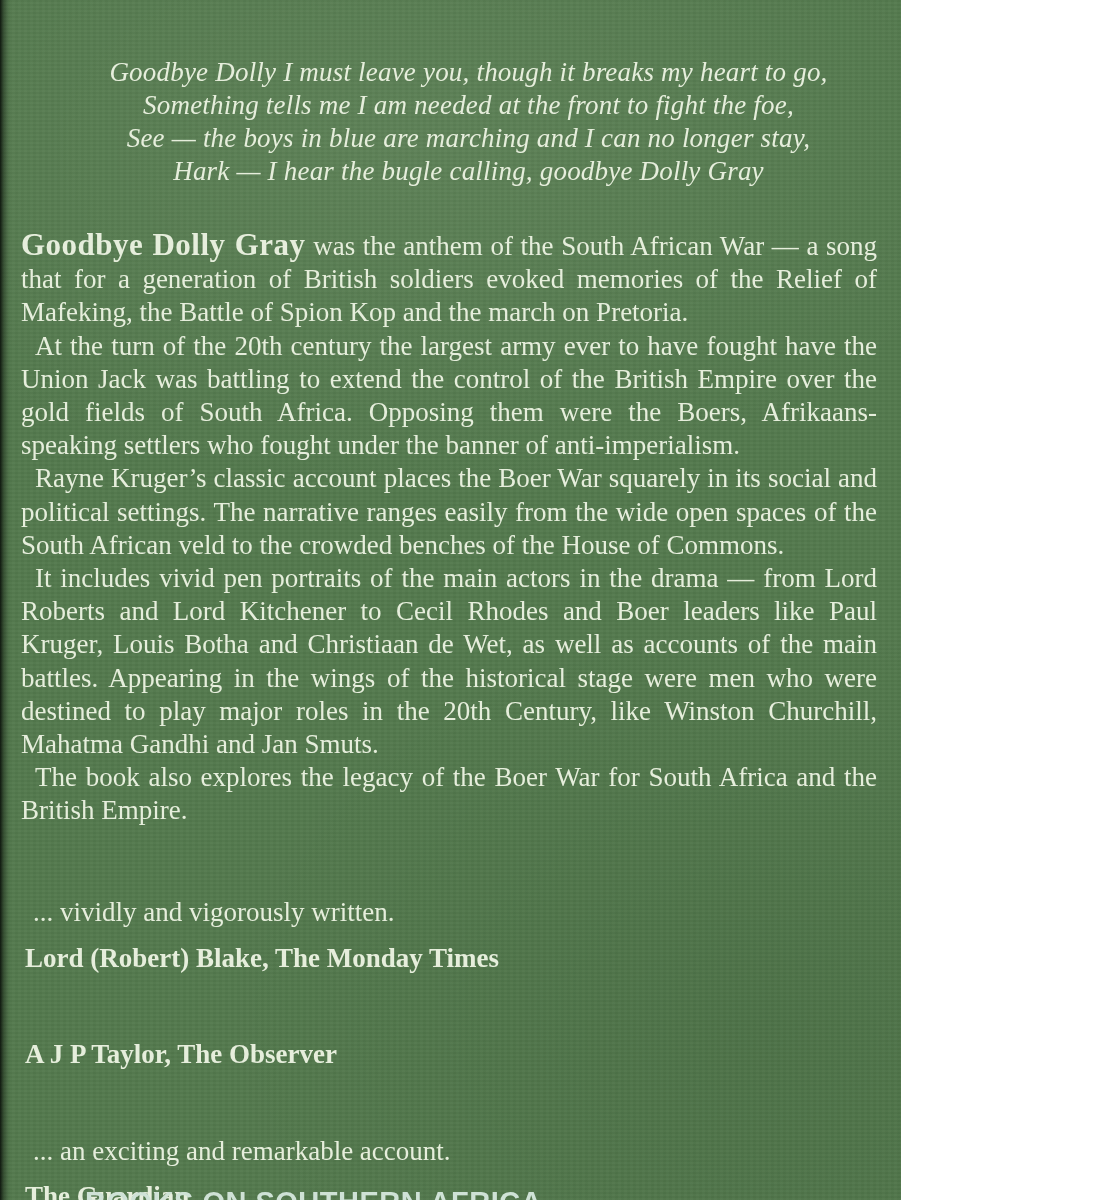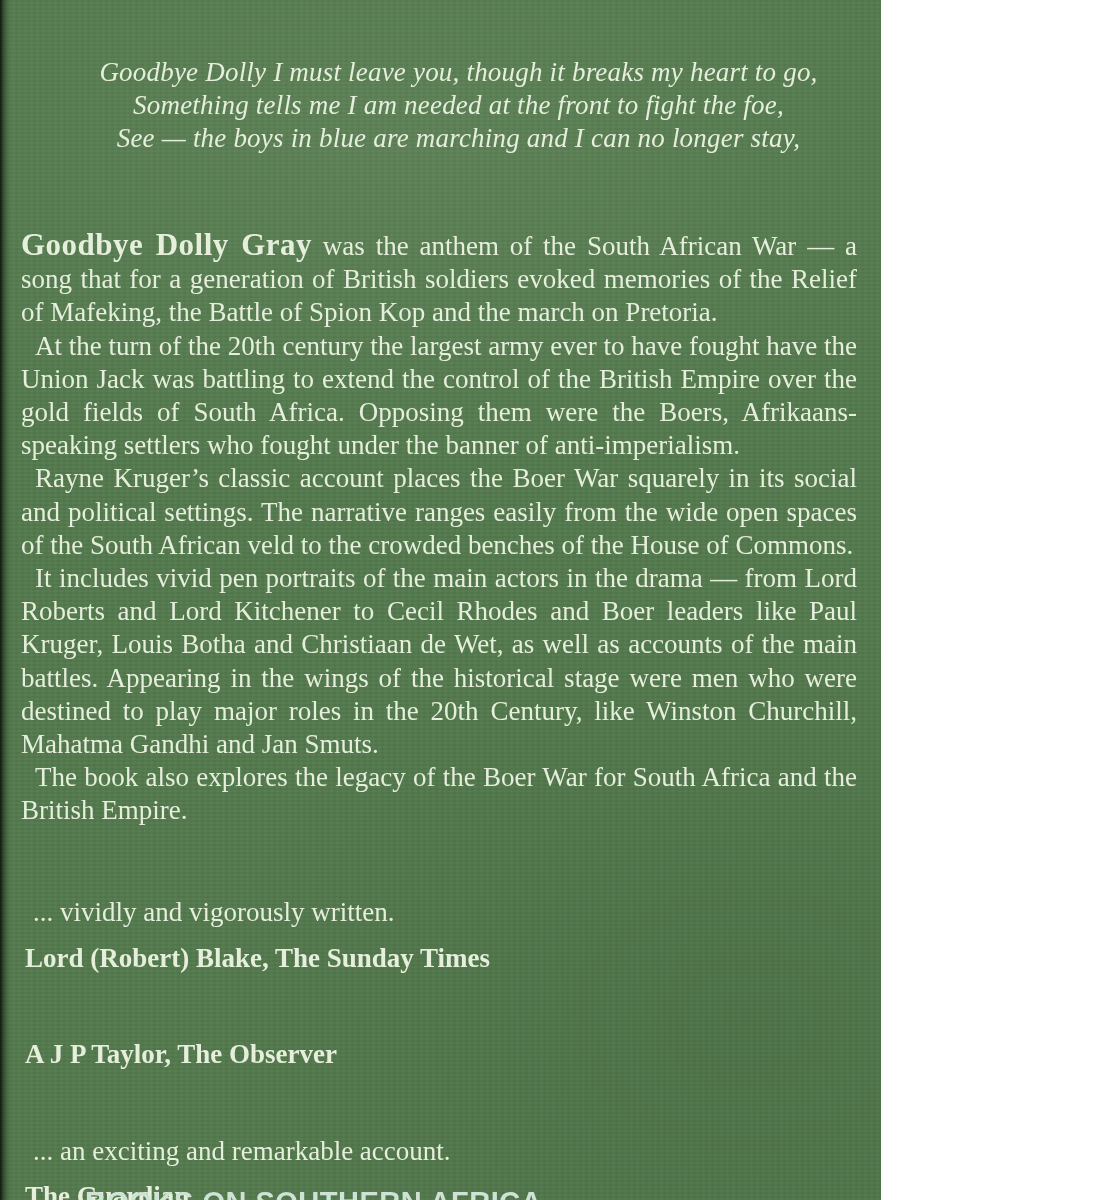--- a/index.html
+++ b/index.html
@@ -12,20 +12,21 @@
     height: 1200px;
     overflow: hidden;
     background-color: var(--bg, #547a4e);
     background-image:
       radial-gradient(ellipse 900px 500px at 45% 12%, rgba(255,255,240,0.06), rgba(0,0,0,0) 70%),
       radial-gradient(ellipse 800px 600px at 85% 85%, rgba(0,20,0,0.07), rgba(0,0,0,0) 70%),
       repeating-linear-gradient(0deg, rgba(255,255,255,0.015) 0 2px, rgba(0,0,0,0.025) 2px 4px),
       repeating-linear-gradient(90deg, rgba(255,255,255,0.012) 0 3px, rgba(0,0,0,0.018) 3px 6px);
     font-family: "Liberation Serif", serif;
     color: var(--ink, #e6eedc);
+    padding-left: 20px;
   }
   .left-edge {
     position: absolute;
     top: 0; left: 0;
     width: 10px; height: 100%;
     background: linear-gradient(90deg, rgba(8,14,8,0.9) 0px, rgba(8,14,8,0.35) 4px, rgba(8,14,8,0) 10px);
     z-index: 5;
   }
   .poem {
     position: absolute;
@@ -98,34 +99,35 @@
 <body>
 
 <div class="cover">
 
   <div class="left-edge"></div>
 
   <div class="poem">
     <div class="poem-line">Goodbye Dolly I must leave you, though it breaks my heart to go,</div>
     <div class="poem-line">Something tells me I am needed at the front to fight the foe,</div>
     <div class="poem-line">See — the boys in blue are marching and I can no longer stay,</div>
+    <div class="poem-line">Hark — I hear the bugle calling, goodbye Dolly Gray</div>
   </div>
 
   <div class="blurb">
     <p class="lead"><span class="lead-bold">Goodbye Dolly Gray</span><span> was the anthem of the South African War — a song that for a generation of British soldiers evoked memories of the Relief of Mafeking, the Battle of Spion Kop and the march on Pretoria.</span></p>
     <p class="indent">At the turn of the 20th century the largest army ever to have fought have the Union Jack was battling to extend the control of the British Empire over the gold fields of South Africa. Opposing them were the Boers, Afrikaans-speaking settlers who fought under the banner of anti-imperialism.</p>
     <p class="indent">Rayne Kruger’s classic account places the Boer War squarely in its social and political settings. The narrative ranges easily from the wide open spaces of the South African veld to the crowded benches of the House of Commons.</p>
     <p class="indent">It includes vivid pen portraits of the main actors in the drama — from Lord Roberts and Lord Kitchener to Cecil Rhodes and Boer leaders like Paul Kruger, Louis Botha and Christiaan de Wet, as well as accounts of the main battles. Appearing in the wings of the historical stage were men who were destined to play major roles in the 20th Century, like Winston Churchill, Mahatma Gandhi and Jan Smuts.</p>
     <p class="indent">The book also explores the legacy of the Boer War for South Africa and the British Empire.</p>
   </div>
 
   <div class="reviews">
     <div class="review">
       <p class="quote">... vividly and vigorously written.</p>
-      <p class="source">Lord (Robert) Blake, The Sunday Times</p>
+      <p class="source">Lord (Robert) Blake, The Monday Times</p>
     </div>
     <div class="review">
       <p class="source">A J P Taylor, The Observer</p>
     </div>
     <div class="review">
       <p class="quote">... an exciting and remarkable account.</p>
       <p class="source">The Guardian</p>
     </div>
   </div>
 

